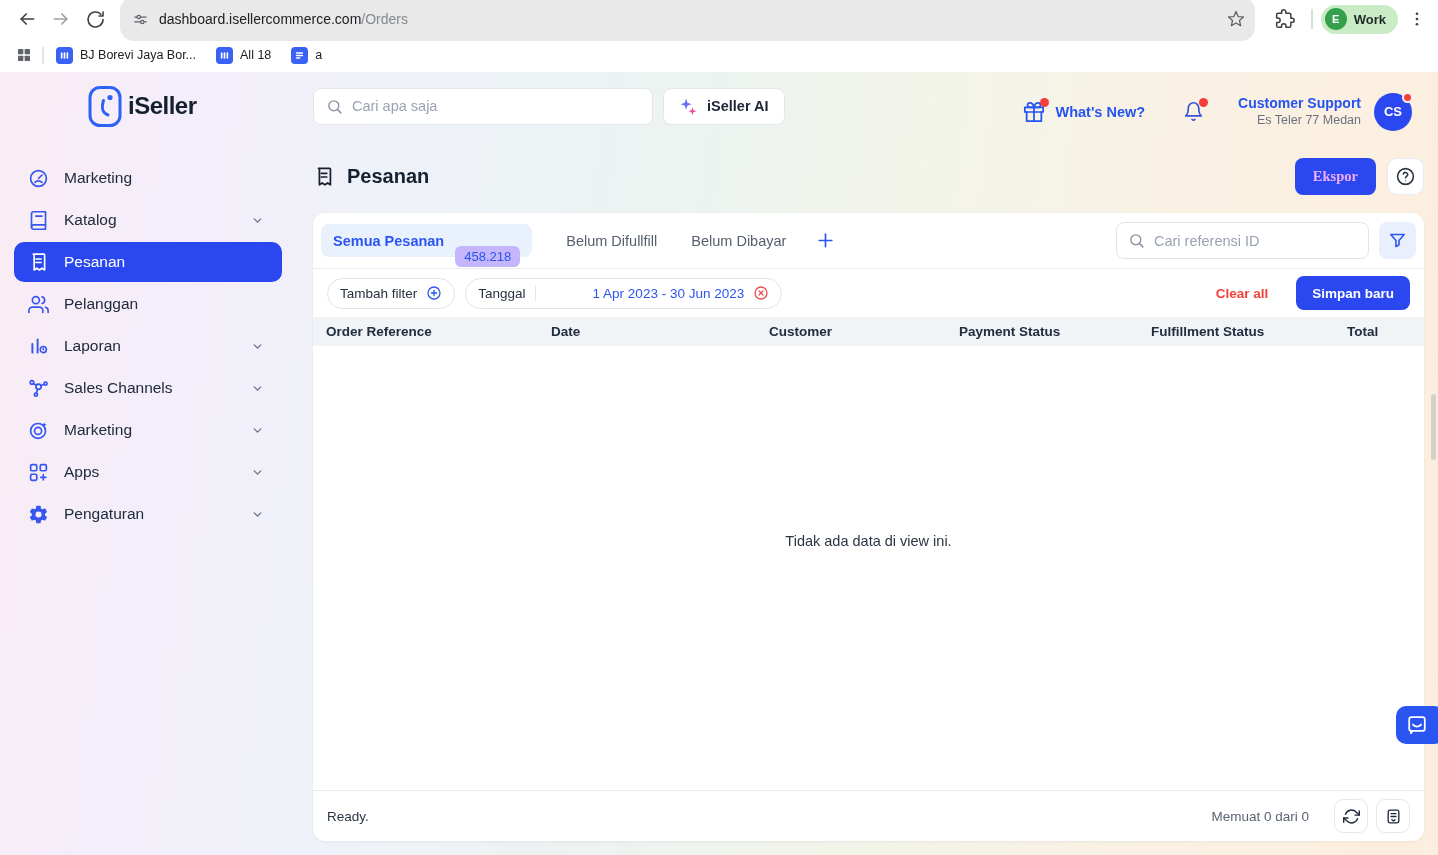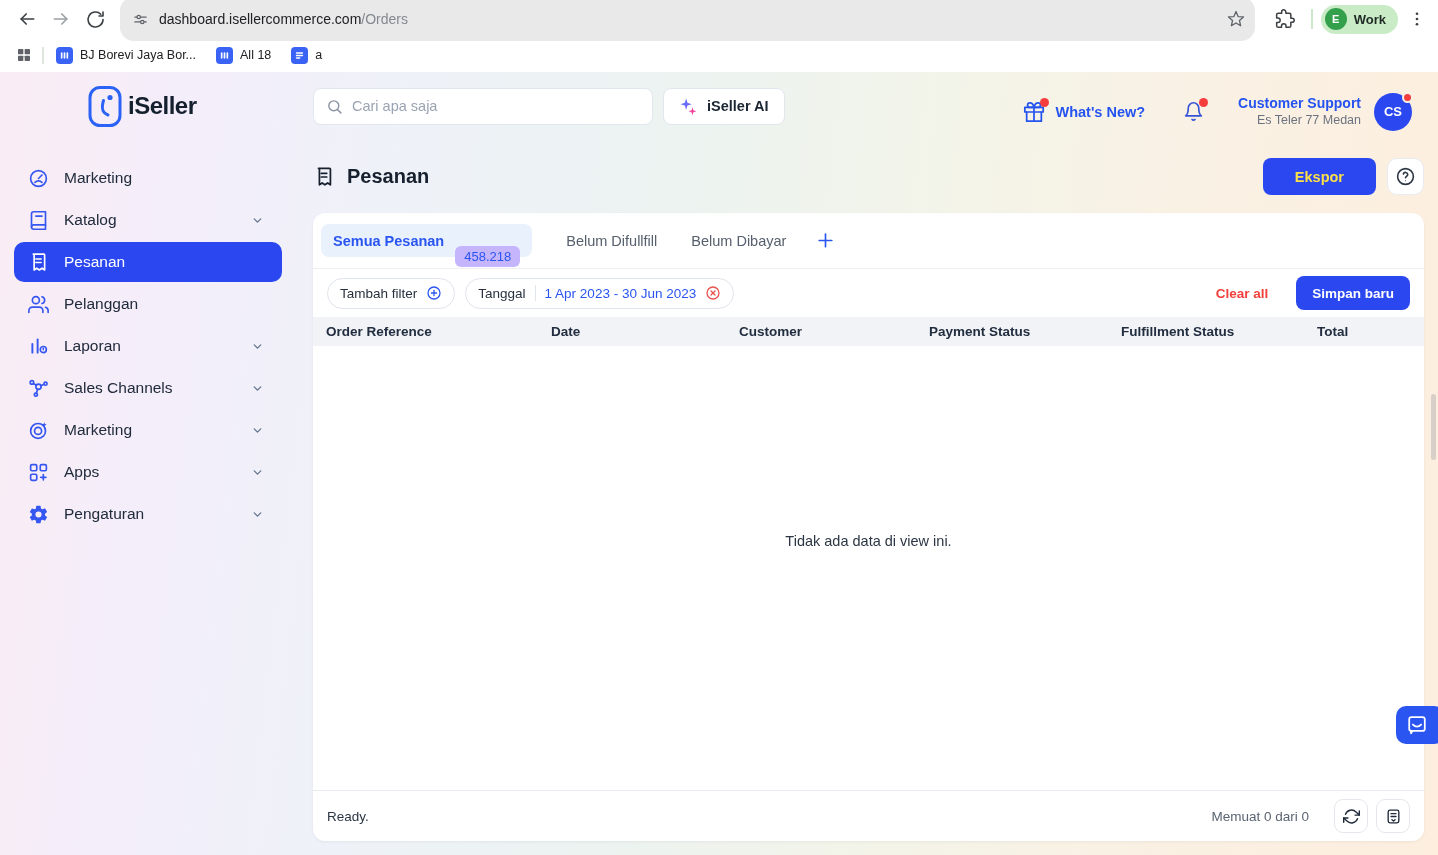--- a/index.html
+++ b/index.html
@@ -56,42 +56,42 @@
   .side-item.active { background:#2b48f0; color:#fff; }
   .side-item.active .sicon { color:#fff; }
   .chev { margin-left:auto; color:#64748f; display:flex; margin-right:8px; }
 
   
   .main { flex:1; padding:0 14px 0 17px; display:flex; flex-direction:column; min-width:0; }
   .title-row { height:73px; display:flex; align-items:center; }
   .title-group { display:flex; align-items:center; gap:12px; color:#16202e; }
   .page-title { font-size:20px; font-weight:700; }
   .title-actions { margin-left:auto; display:flex; align-items:center; gap:11px; }
-  .export-btn { height:37px; padding:0 32px; background:#2b48f0; color:#fde047; border:none; border-radius:8px; font-size:14.5px; font-weight:700; cursor:pointer; font-family:Liberation Sans, sans-serif; }
+  .export-btn { height:37px; padding:0 18px; background:#2b48f0; color:#f0abfc; border:none; border-radius:8px; font-size:14.5px; font-weight:700; cursor:pointer; font-family:Liberation Serif, serif; }
   .help-btn { width:37px; height:37px; background:#fff; border:1px solid #e9ebf1; border-radius:10px; display:flex; align-items:center; justify-content:center; cursor:pointer; }
 
   .card { background:#fff; border-radius:12px; flex:1; display:flex; flex-direction:column; box-shadow:0 1px 3px rgba(20,30,60,.06); margin-bottom:14px; min-height:0; }
   .tabs-row { height:56px; display:flex; align-items:center; padding:0 8px; border-bottom:1px solid #edeff3; flex-shrink:0; }
   .tab-active { background:#e9f1fd; border-radius:8px; height:33px; display:flex; align-items:center; gap:11px; padding:0 12px; color:#2b55f0; font-weight:600; font-size:14.5px; cursor:pointer; }
   .tab-badge { background:#c4b5fd; border-radius:6px; padding:3px 9px; font-size:13px; font-weight:400; color:#2b55f0;margin-top:32px; }
   .tab { margin-left:34px; color:#57606e; font-size:14.5px; font-weight:500; cursor:pointer; }
   .tab-plus { margin-left:30px; color:#2b55f0; cursor:pointer; display:flex; }
   .tabs-right { margin-left:auto; display:flex; align-items:center; gap:10px; }
   .tsearch { width:253px; height:37px; border:1px solid #dfe4ec; border-radius:8px; display:flex; align-items:center; padding:0 11px; gap:9px; background:#fff; }
   .filter-btn { width:37px; height:37px; background:#e9effd; border:none; border-radius:8px; display:flex; align-items:center; justify-content:center; cursor:pointer; }
 
   .filter-row { height:48px; display:flex; align-items:center; padding:0 14px; gap:10px; flex-shrink:0; }
   .pill { height:31px; border:1px solid #e0e4eb; border-radius:16px; display:flex; align-items:center; gap:9px; padding:0 12px; font-size:13.5px; color:#27313f; background:#fff; cursor:pointer; }
   .pill-divider { width:1px; height:16px; background:#e0e4eb; }
-  .date-val { color:#2b55f0; font-weight:500; }
+  .date-val { color:#2b55f0; font-weight:500;margin-left:48px; }
   .clear-all { margin-left:auto; color:#f2403c; font-weight:700; font-size:13.5px; cursor:pointer; }
   .save-btn { margin-left:18px; height:34px; padding:0 16px; background:#2b48f0; color:#fff; border:none; border-radius:8px; font-size:13.5px; font-weight:700; cursor:pointer; font-family:inherit; }
 
   .thead { height:29px; background:#f1f3f6; display:flex; align-items:center; padding:0 13px; font-size:13.5px; font-weight:700; color:#222e40; flex-shrink:0; }
-  .th-0{width:225px;} .th-1{width:188px;} .th-2{width:190px;} .th-3{width:192px;} .th-4{width:196px;} .th-5{flex:1;}
+  .th-0{width:225px;} .th-1{width:188px;} .th-2{width:190px;margin-left:30px;} .th-3{width:192px;} .th-4{width:196px;} .th-5{flex:1;}
 
   .tbody { flex:1; display:flex; align-items:center; justify-content:center; padding-bottom:64px; min-height:0; }
   .empty-text { font-size:14.5px; color:#2b3644;margin-top:10px; }
 
   .tfoot { height:51px; border-top:1px solid #e8ebef; display:flex; align-items:center; padding:0 14px; font-size:13.5px; color:#2b3644; flex-shrink:0; }
   .load-info { margin-left:auto; color:#5b6472; margin-right:17px; }
   .foot-btn { width:34px; height:34px; border:1px solid #e4e7ec; background:#fff; border-radius:9px; display:flex; align-items:center; justify-content:center; color:#1f2a3a; cursor:pointer; margin-left:8px; }
 
   .chat-fab { position:absolute; right:-6px; top:634px; width:48px; height:38px; background:#2b55f0; border-radius:10px; display:flex; align-items:center; justify-content:center; padding-right:6px; color:#fff; cursor:pointer; }
   .scroll-thumb { position:absolute; right:2px; top:322px; width:5px; height:66px; background:#d8d0c8; border-radius:3px; }
@@ -427,20 +427,36 @@
             <span class="tab-badge">458.218</span>
           </div>
           <span class="tab">Belum Difullfill</span>
           <span class="tab">Belum Dibayar</span>
           <span class="tab-plus">
             <svg width="19" height="19" viewBox="0 0 24 24" fill="none" stroke="currentColor" stroke-width="2.1" stroke-linecap="round">
                 <line x1="12" y1="4" x2="12" y2="20"></line>
                 <line x1="4" y1="12" x2="20" y2="12"></line>
               </svg>
           </span>
+          <div class="tabs-right">
+            <div class="tsearch">
+              <span>
+                <svg width="17" height="17" viewBox="0 0 24 24" fill="none" stroke="#8a93a2" stroke-width="2" stroke-linecap="round">
+                    <circle cx="11" cy="11" r="7"></circle>
+                    <line x1="16.5" y1="16.5" x2="21" y2="21"></line>
+                  </svg>
+              </span>
+              <input type="text" placeholder="Cari referensi ID" style="">
+            </div>
+            <button class="filter-btn">
+              <svg width="19" height="19" viewBox="0 0 24 24" fill="none" stroke="#2b55f0" stroke-width="2" stroke-linejoin="round">
+                  <path d="M3.5 4.5h17l-6.6 7.6v5.4l-3.8 2.3v-7.7z"></path>
+                </svg>
+            </button>
+          </div>
         </div>
 
         <div class="filter-row">
           <div class="pill">
             <span>Tambah filter</span>
             <span>
               <svg width="16" height="16" viewBox="0 0 24 24" fill="none" stroke="#2b55f0" stroke-width="1.9" stroke-linecap="round">
                   <circle cx="12" cy="12" r="9"></circle>
                   <line x1="12" y1="8" x2="12" y2="16"></line>
                   <line x1="8" y1="12" x2="16" y2="12"></line>

